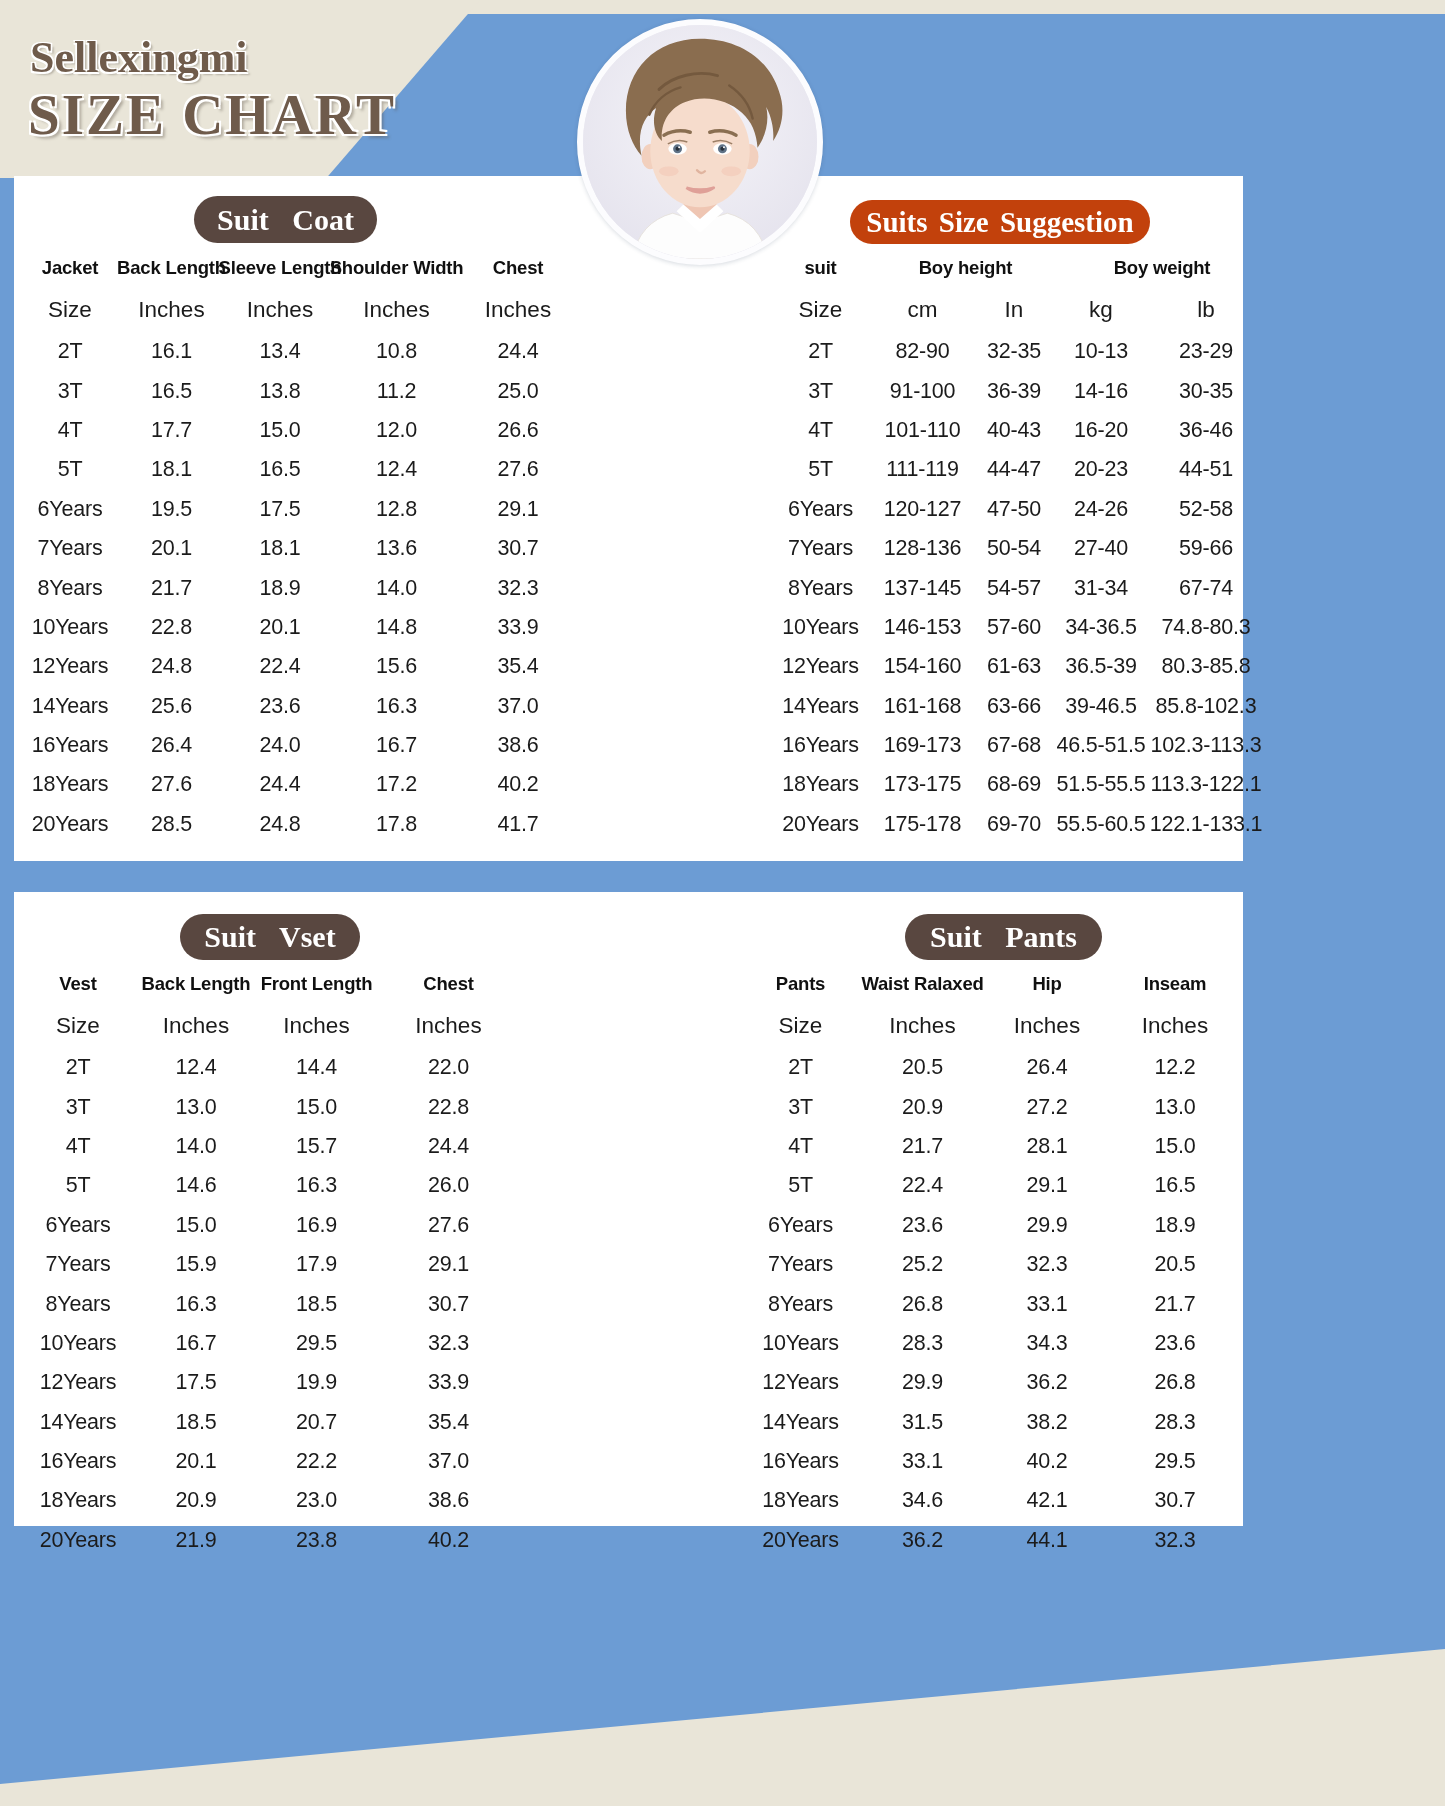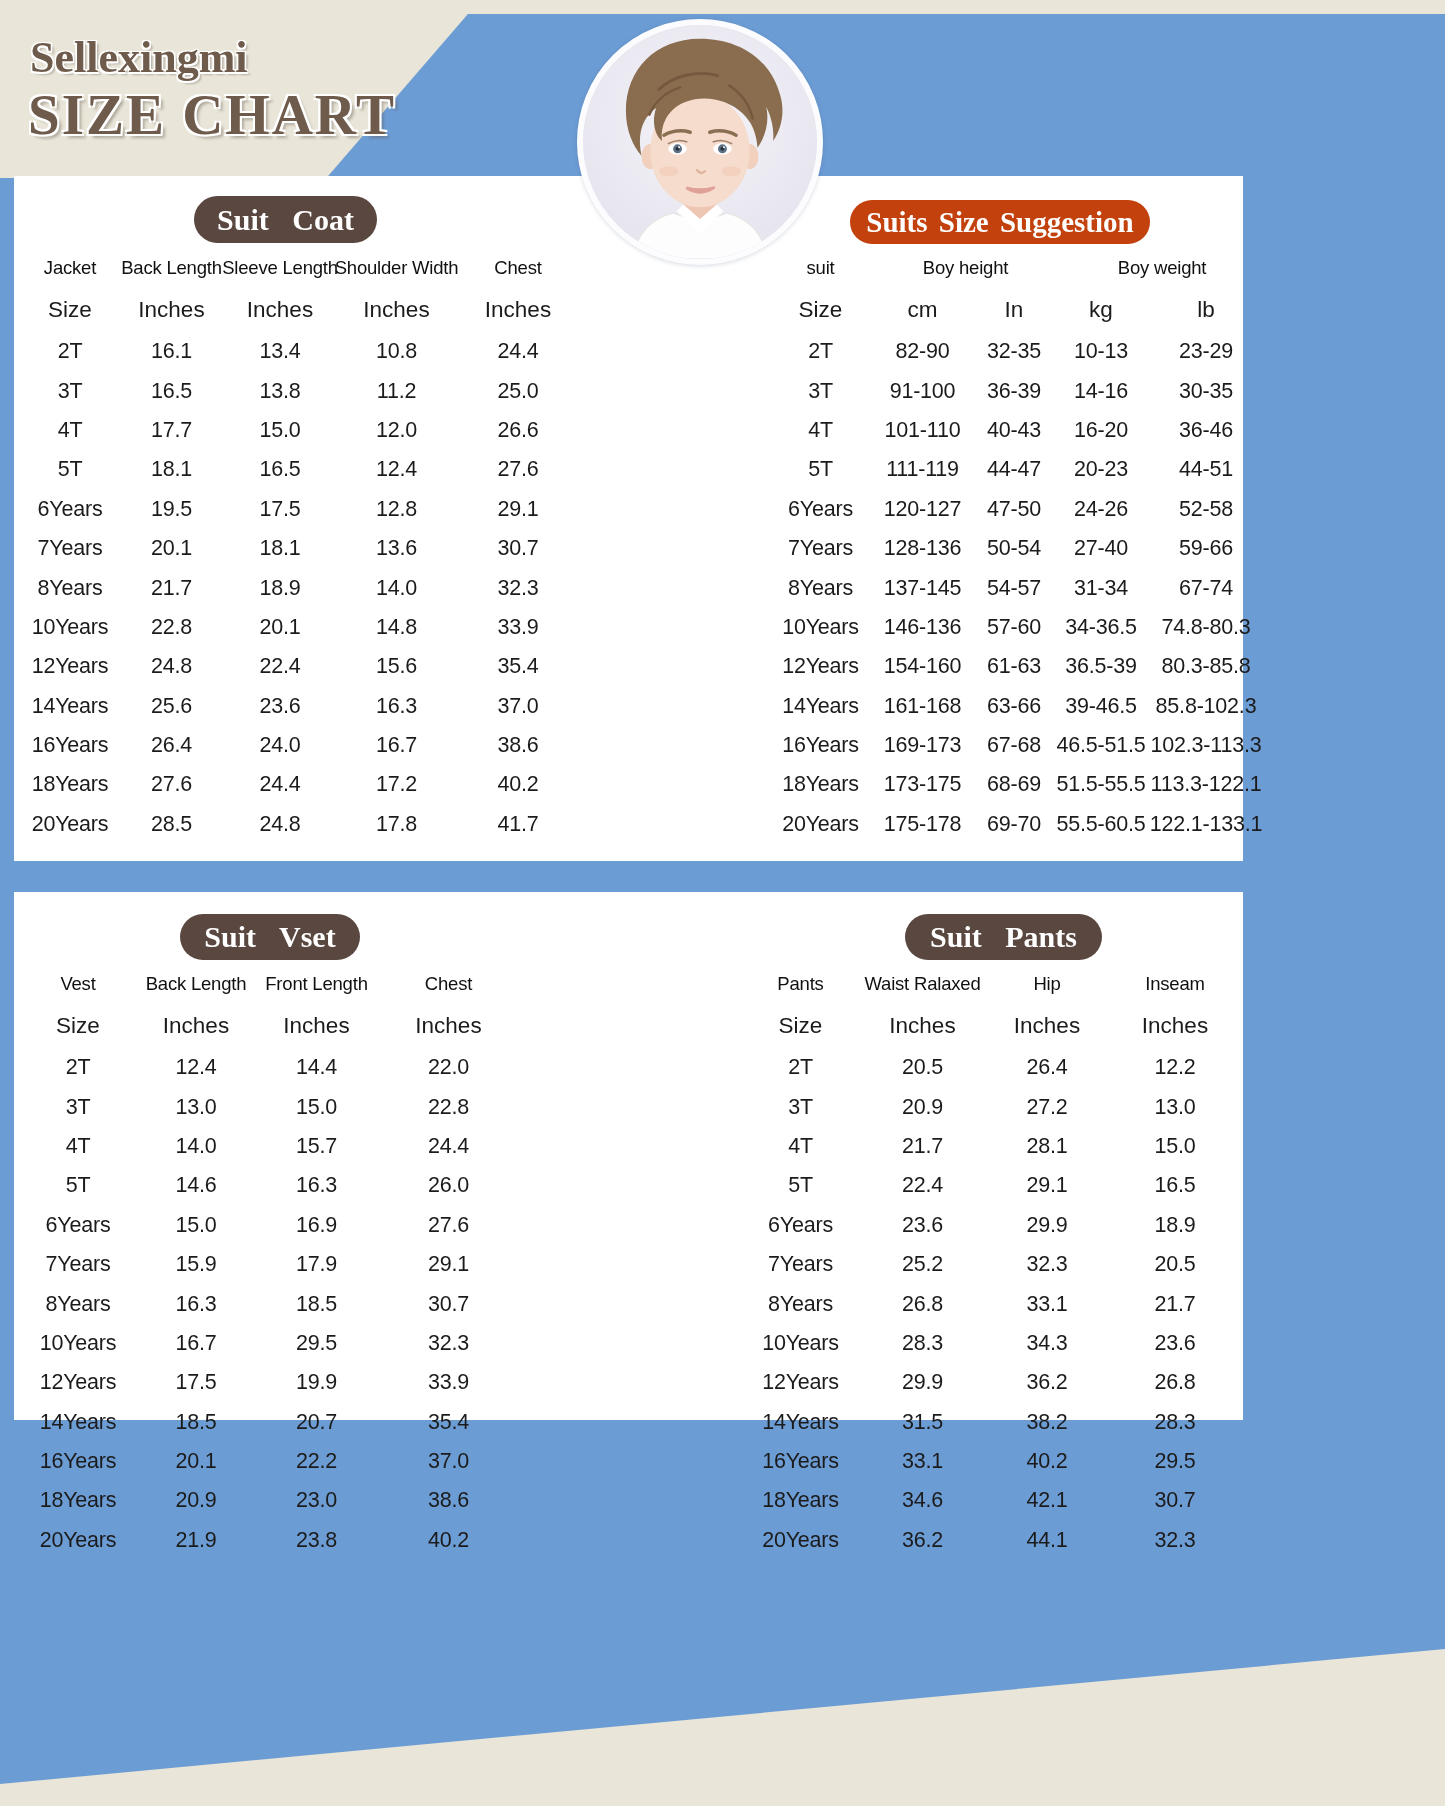--- a/index.html
+++ b/index.html
@@ -23,42 +23,42 @@
 
   
   .photo{position:absolute;left:577px;top:19px;width:234px;height:234px;border-radius:50%;
          border:6px solid #FCFCFE;overflow:hidden;z-index:5;background:#ECEBF3;
          box-shadow:0 1px 4px rgba(40,60,90,.18);}
   .photo svg{display:block;width:100%;height:100%;}
 
   
   .panel{position:absolute;left:14px;width:1229px;background:#ffffff;}
   .panel1{top:176px;height:685px;}
-  .panel2{top:892px;height:528px;}
+  .panel2{top:892px;height:634px;}
 
   
   .badge{position:absolute;display:flex;align-items:center;justify-content:center;
          color:#fff;font-family:"Liberation Serif",serif;font-weight:bold;white-space:nowrap;}
   .badge.brown{background:#594740;border-radius:26px;font-size:30px;word-spacing:16px;}
   .badge.orange{background:#c2410c;border-radius:23px;font-size:29px;word-spacing:4px;}
   #coat-badge{left:180px;top:20px;width:183px;height:47px;}
   #sugg-badge{left:836px;top:24px;width:300px;height:44px;}
   #vest-badge{left:166px;top:22px;width:180px;height:46px;}
   #pants-badge{left:891px;top:22px;width:197px;height:46px;}
 
   
   .sizetable{position:absolute;top:72px;display:grid;
              grid-template-rows:40px 44px repeat(13,39.4px);}
   #table-coat{left:6px;width:560px;grid-template-columns:100px 103px 114px 119px 124px;}
   #table-suggestion{left:753px;width:500px;grid-template-columns:107px 97px 86px 88px 122px;}
   #table-vest{left:6px;width:500px;grid-template-columns:116px 120px 121px 143px;}
   #table-pants{left:726px;width:500px;grid-template-columns:121px 123px 126px 130px;}
 
   .cell{display:flex;align-items:center;justify-content:center;white-space:nowrap;}
-  .cell.h1{font-weight:normal;font-size:18.5px;color:#101010;letter-spacing:-0.2px;}
+  .cell.h1{font-weight:bold;font-size:18.5px;color:#101010;letter-spacing:-0.2px;}
   .cell.h2{font-size:22.5px;color:#1b1b1b;}
   .cell.d{font-size:21.5px;color:#1b1b1b;letter-spacing:-0.2px;}
 </style>
 </head>
 <body>
 
 <div class="top-strip"></div>
 <div class="corner"></div>
 <div class="bottom-wedge"></div>
 
@@ -231,21 +231,21 @@
       <div class="cell d">128-136</div>
       <div class="cell d">50-54</div>
       <div class="cell d">27-40</div>
       <div class="cell d">59-66</div>
       <div class="cell d">8Years</div>
       <div class="cell d">137-145</div>
       <div class="cell d">54-57</div>
       <div class="cell d">31-34</div>
       <div class="cell d">67-74</div>
       <div class="cell d">10Years</div>
-      <div class="cell d">146-136</div>
+      <div class="cell d">146-153</div>
       <div class="cell d">57-60</div>
       <div class="cell d">34-36.5</div>
       <div class="cell d">74.8-80.3</div>
       <div class="cell d">12Years</div>
       <div class="cell d">154-160</div>
       <div class="cell d">61-63</div>
       <div class="cell d">36.5-39</div>
       <div class="cell d">80.3-85.8</div>
       <div class="cell d">14Years</div>
       <div class="cell d">161-168</div>

